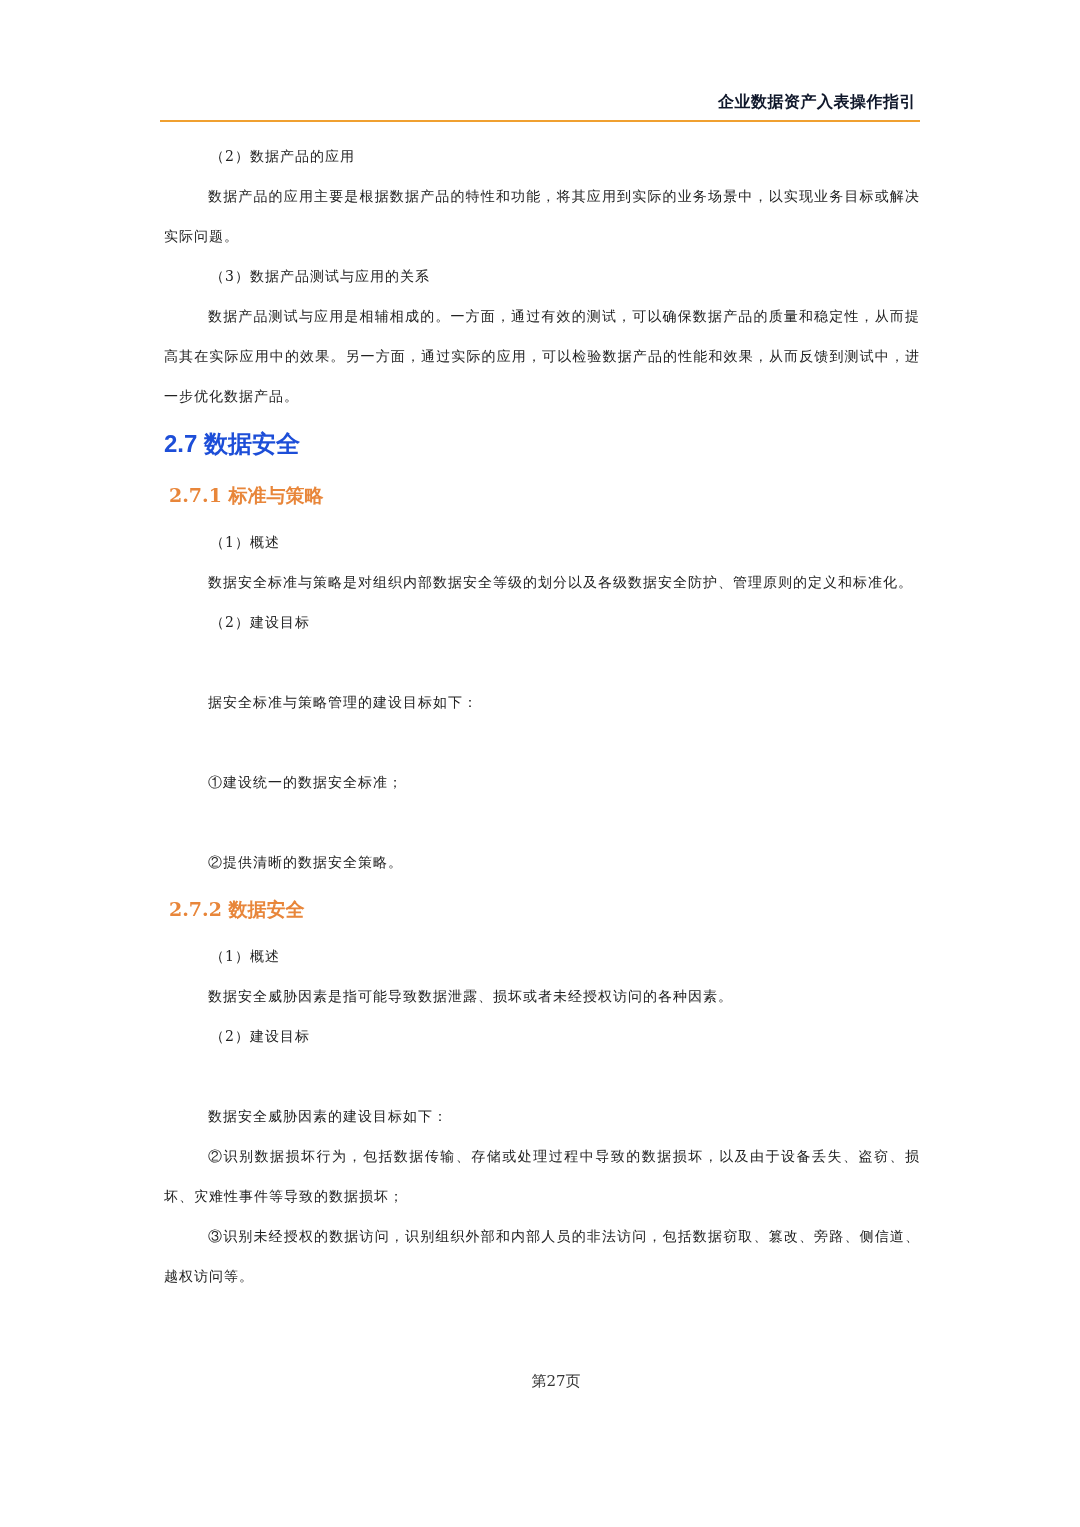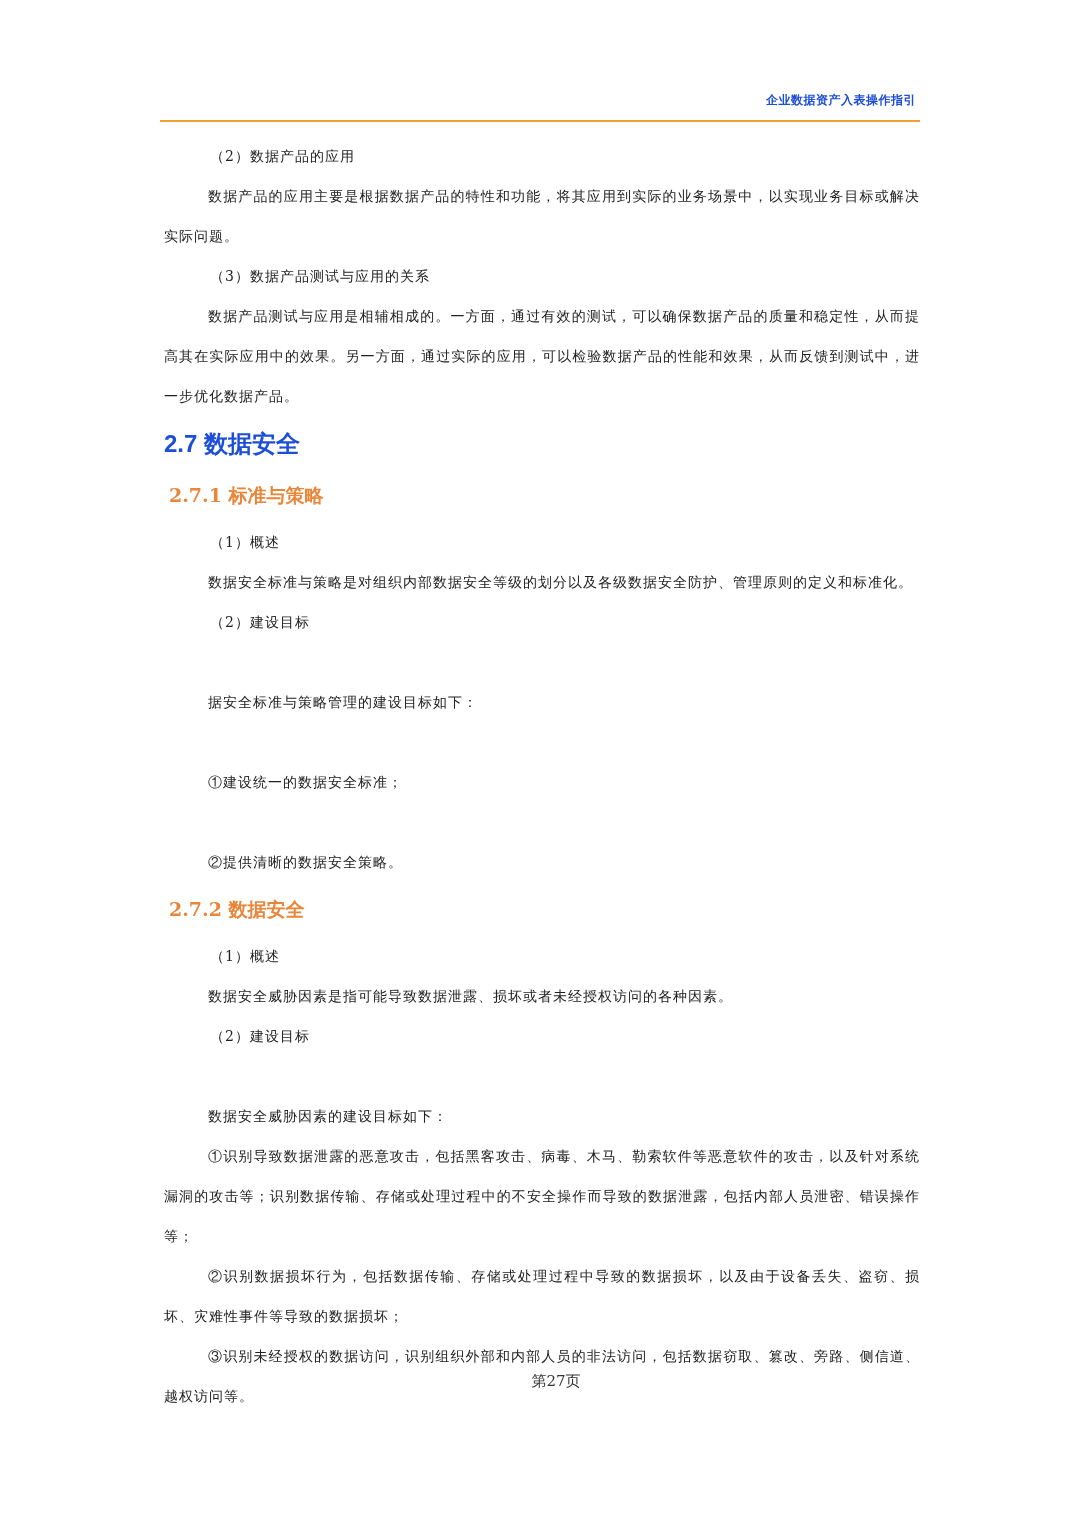--- a/index.html
+++ b/index.html
@@ -1,21 +1,21 @@
 <!DOCTYPE html>
 <html><head>
 <meta charset="utf-8">
 <style>
   html, body { margin: 0; padding: 0; background: #ffffff; }
   body { width: 1080px; height: 1527px; position: relative; overflow: hidden;
          font-family: "DejaVu Serif", "Liberation Serif", serif; color: #222222; }
   .header { position: absolute; left: 160px; top: 90px; width: 760px; height: 30px;
             border-bottom: 2px solid #f0a030; }
-  .header-title { position: absolute; right: 4px; top: 2px; font-size: 12px; font-weight: bold;
-                  color: #1d4ed8; font-family: Liberation Mono, monospace; letter-spacing: 0.5px; }
+  .header-title { position: absolute; right: 4px; top: 2px; font-size: 16px; font-weight: bold;
+                  color: #0f172a; font-family: Liberation Mono, monospace; letter-spacing: 0.5px; }
   .content { position: absolute; left: 164px; top: 136px; width: 756px; }
   .p { font-size: 14px; line-height: 40px; margin: 0; text-align: justify; letter-spacing: 1px; }
   .indent { text-indent: 44px; }
   .sub { padding-left: 44px; margin-top: 40px; }
   .sub-paren { padding-left: 46px; }
   .h2 { font-size: 24px; line-height: 48px; color: #1d4ed8; margin: 4px 0 0 0;
         font-family: Liberation Sans, sans-serif; }
   .h3 { font-size: 19px; line-height: 44px; color: #e8863a; margin: 5px;
         font-family: "DejaVu Serif", "Liberation Serif", serif; }
   .footer { position: absolute; left: 16px; width: 1080px; top: 1372px; text-align: center;
@@ -42,18 +42,17 @@
   <p class="p sub-paren">（2）建设目标</p>
   <p class="p sub">据安全标准与策略管理的建设目标如下：</p>
   <p class="p sub">①建设统一的数据安全标准；</p>
   <p class="p sub">②提供清晰的数据安全策略。</p>
 
   <h3 class="h3">2.7.2 数据安全</h3>
   <p class="p sub-paren">（1）概述</p>
   <p class="p indent">数据安全威胁因素是指可能导致数据泄露、损坏或者未经授权访问的各种因素。</p>
   <p class="p sub-paren">（2）建设目标</p>
   <p class="p sub">数据安全威胁因素的建设目标如下：</p>
-  <p class="p indent">①识别导致数据泄露的恶意攻击，包括黑客攻击、病毒、木马、勒索软件等恶意软件的攻击，以及针对系统漏洞的攻击等；识别数据传输、存储或处理过程中的不安全操作而导致的数据泄露，包括内部人员泄密、错误操作等；</p>
   <p class="p indent">②识别数据损坏行为，包括数据传输、存储或处理过程中导致的数据损坏，以及由于设备丢失、盗窃、损坏、灾难性事件等导致的数据损坏；</p>
   <p class="p indent">③识别未经授权的数据访问，识别组织外部和内部人员的非法访问，包括数据窃取、篡改、旁路、侧信道、越权访问等。</p>
 </div>
 
 <div class="footer">第27页</div>
 
 </body></html>

